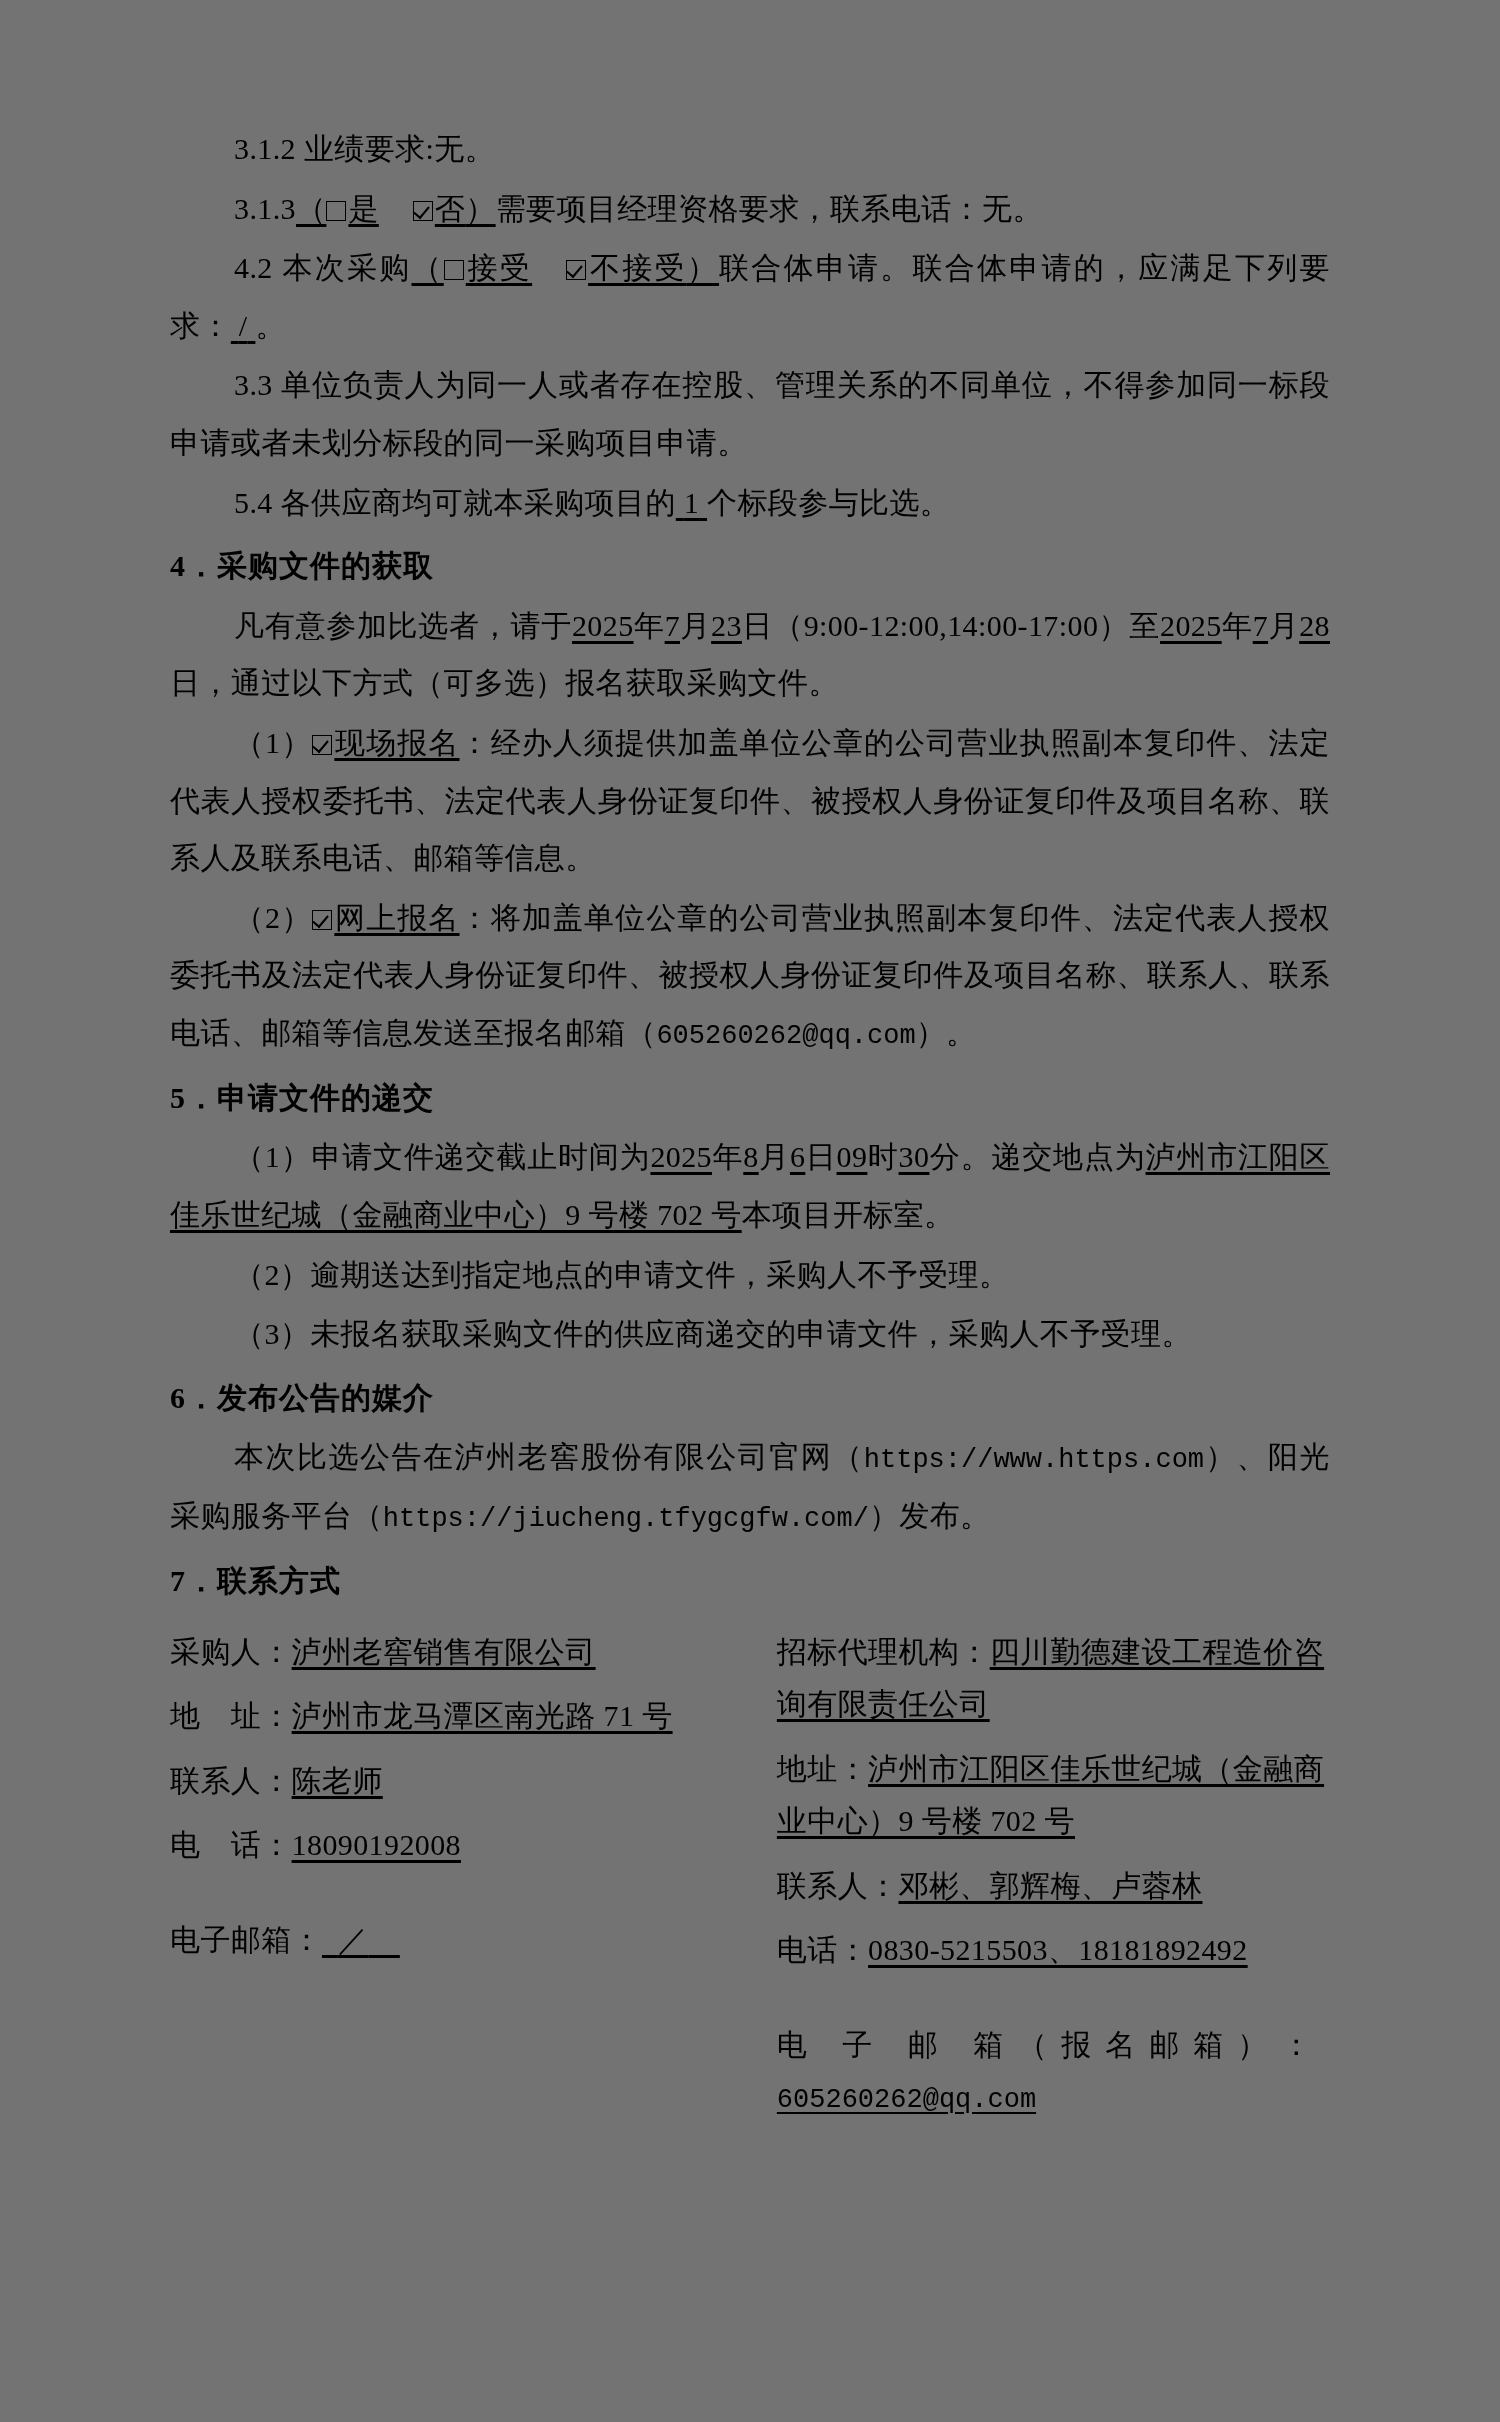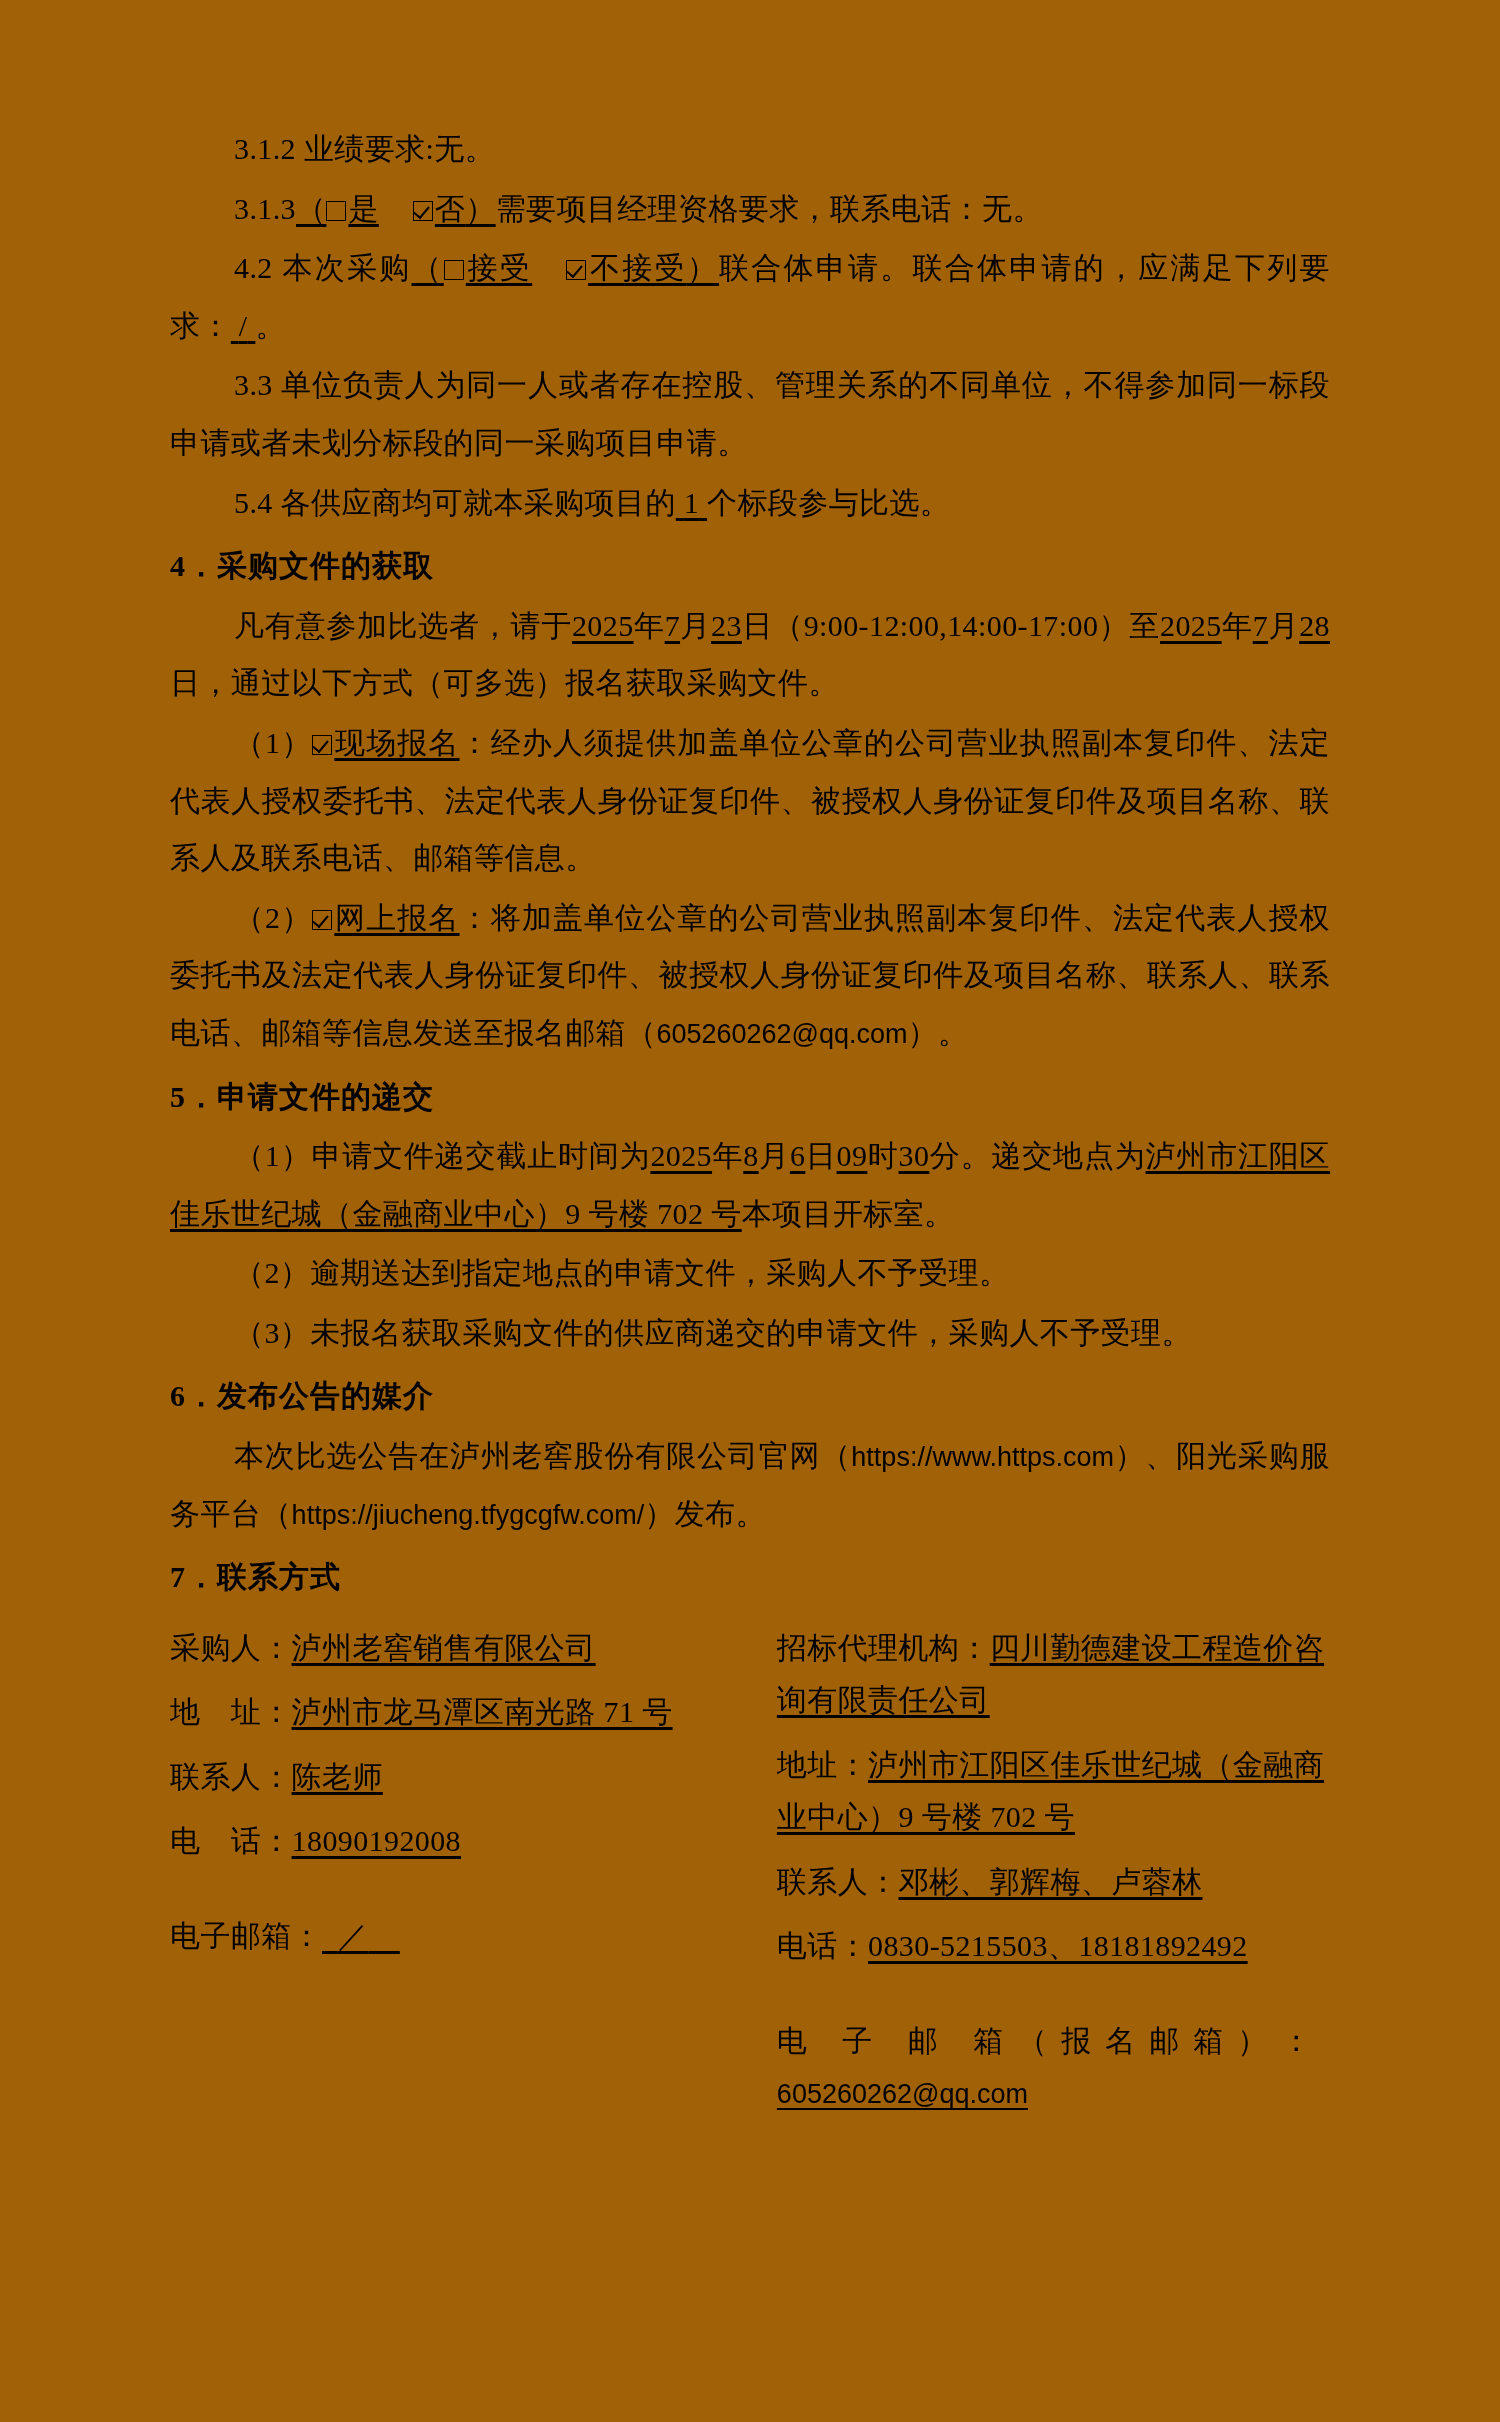--- a/index.html
+++ b/index.html
@@ -8,21 +8,21 @@
     background: #ffffff;
   }
   body {
     font-family: "Liberation Serif", "DejaVu Serif", serif;
     color: #000000;
   }
   .page {
     width: 1500px;
     height: 2422px;
     position: relative;
-    background: #a16207;
+    background: #737373;
     box-sizing: border-box;
     padding: 120px 170px 60px 170px;
   }
   .doc {
     font-size: 30px;
     line-height: 1.92;
     letter-spacing: 0.4px;
   }
   .p {
     margin: 0 0 2px 0;
@@ -35,21 +35,21 @@
   .heading {
     font-weight: bold;
     margin: 6px 0 2px 0;
     letter-spacing: 1px;
   }
   .u {
     text-decoration: underline;
     text-underline-offset: 5px;
   }
   .mono {
-    font-family: Liberation Sans, sans-serif;
+    font-family: Liberation Mono, monospace;
     font-size: 27px;
     letter-spacing: 0;
   }
   .num {
     font-family: "Liberation Serif", serif;
     text-align: center;
   }
   .box {
     display: inline-block;
     width: 20px;

